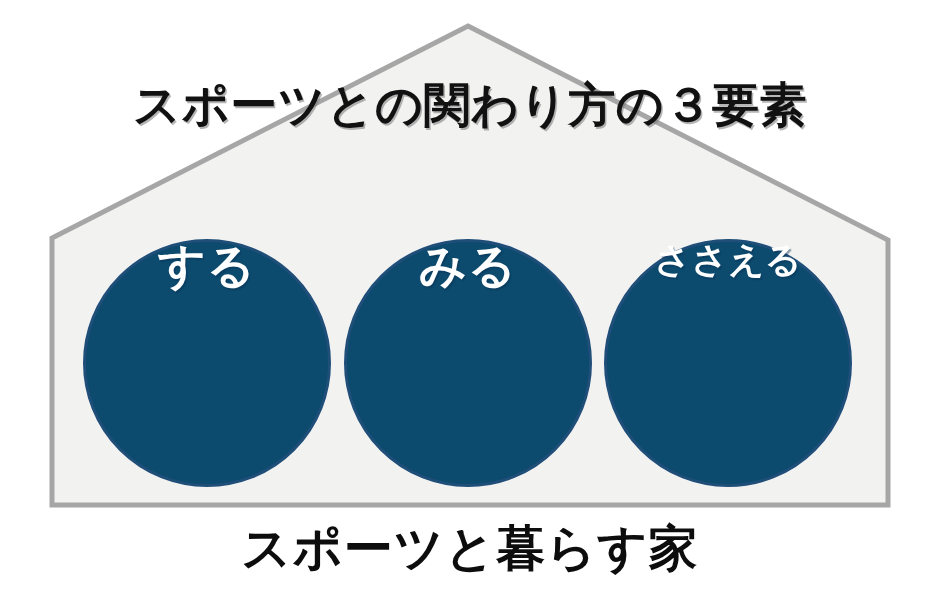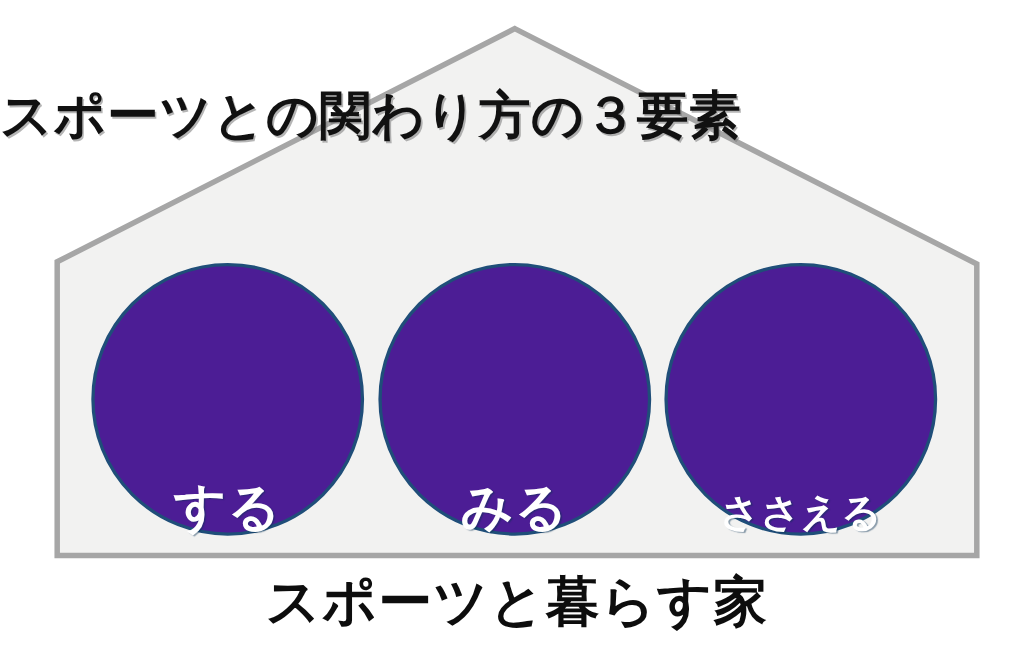--- a/index.html
+++ b/index.html
@@ -24,20 +24,21 @@
     top: 0;
     width: 940px;
     height: 603px;
   }
   
   .title {
     position: absolute;
     left: 0;
     top: 77px;
     width: 940px;
+    text-align: center;
     font-size: 47px;
     font-weight: bold;
     color: #111111;
     letter-spacing: 0.5px;
     line-height: 56px;
     white-space: nowrap;
     text-shadow: 1.5px 1.5px 0.5px rgba(120,120,120,0.55);
   }
   
   .caption {
@@ -50,25 +51,25 @@
     font-weight: bold;
     color: #0d0d0d;
     letter-spacing: 1px;
     line-height: 52px;
     white-space: nowrap;
   }
   
   .circle {
     position: absolute;
     border-radius: 50%;
-    background: #4c1d95;
+    background: #0c4a6e;
     border: 3px solid #1f4e79;
     box-sizing: border-box;
     display: flex;
-    align-items: flex-end;
+    align-items: flex-start;
     justify-content: center;
   }
   .circle-label {
     color: #ffffff;
     font-size: 47px;
     font-weight: bold;
     letter-spacing: 1px;
     line-height: 1;
     white-space: nowrap;
     text-shadow: 1.5px 1.5px 1px rgba(10,50,85,0.45);

